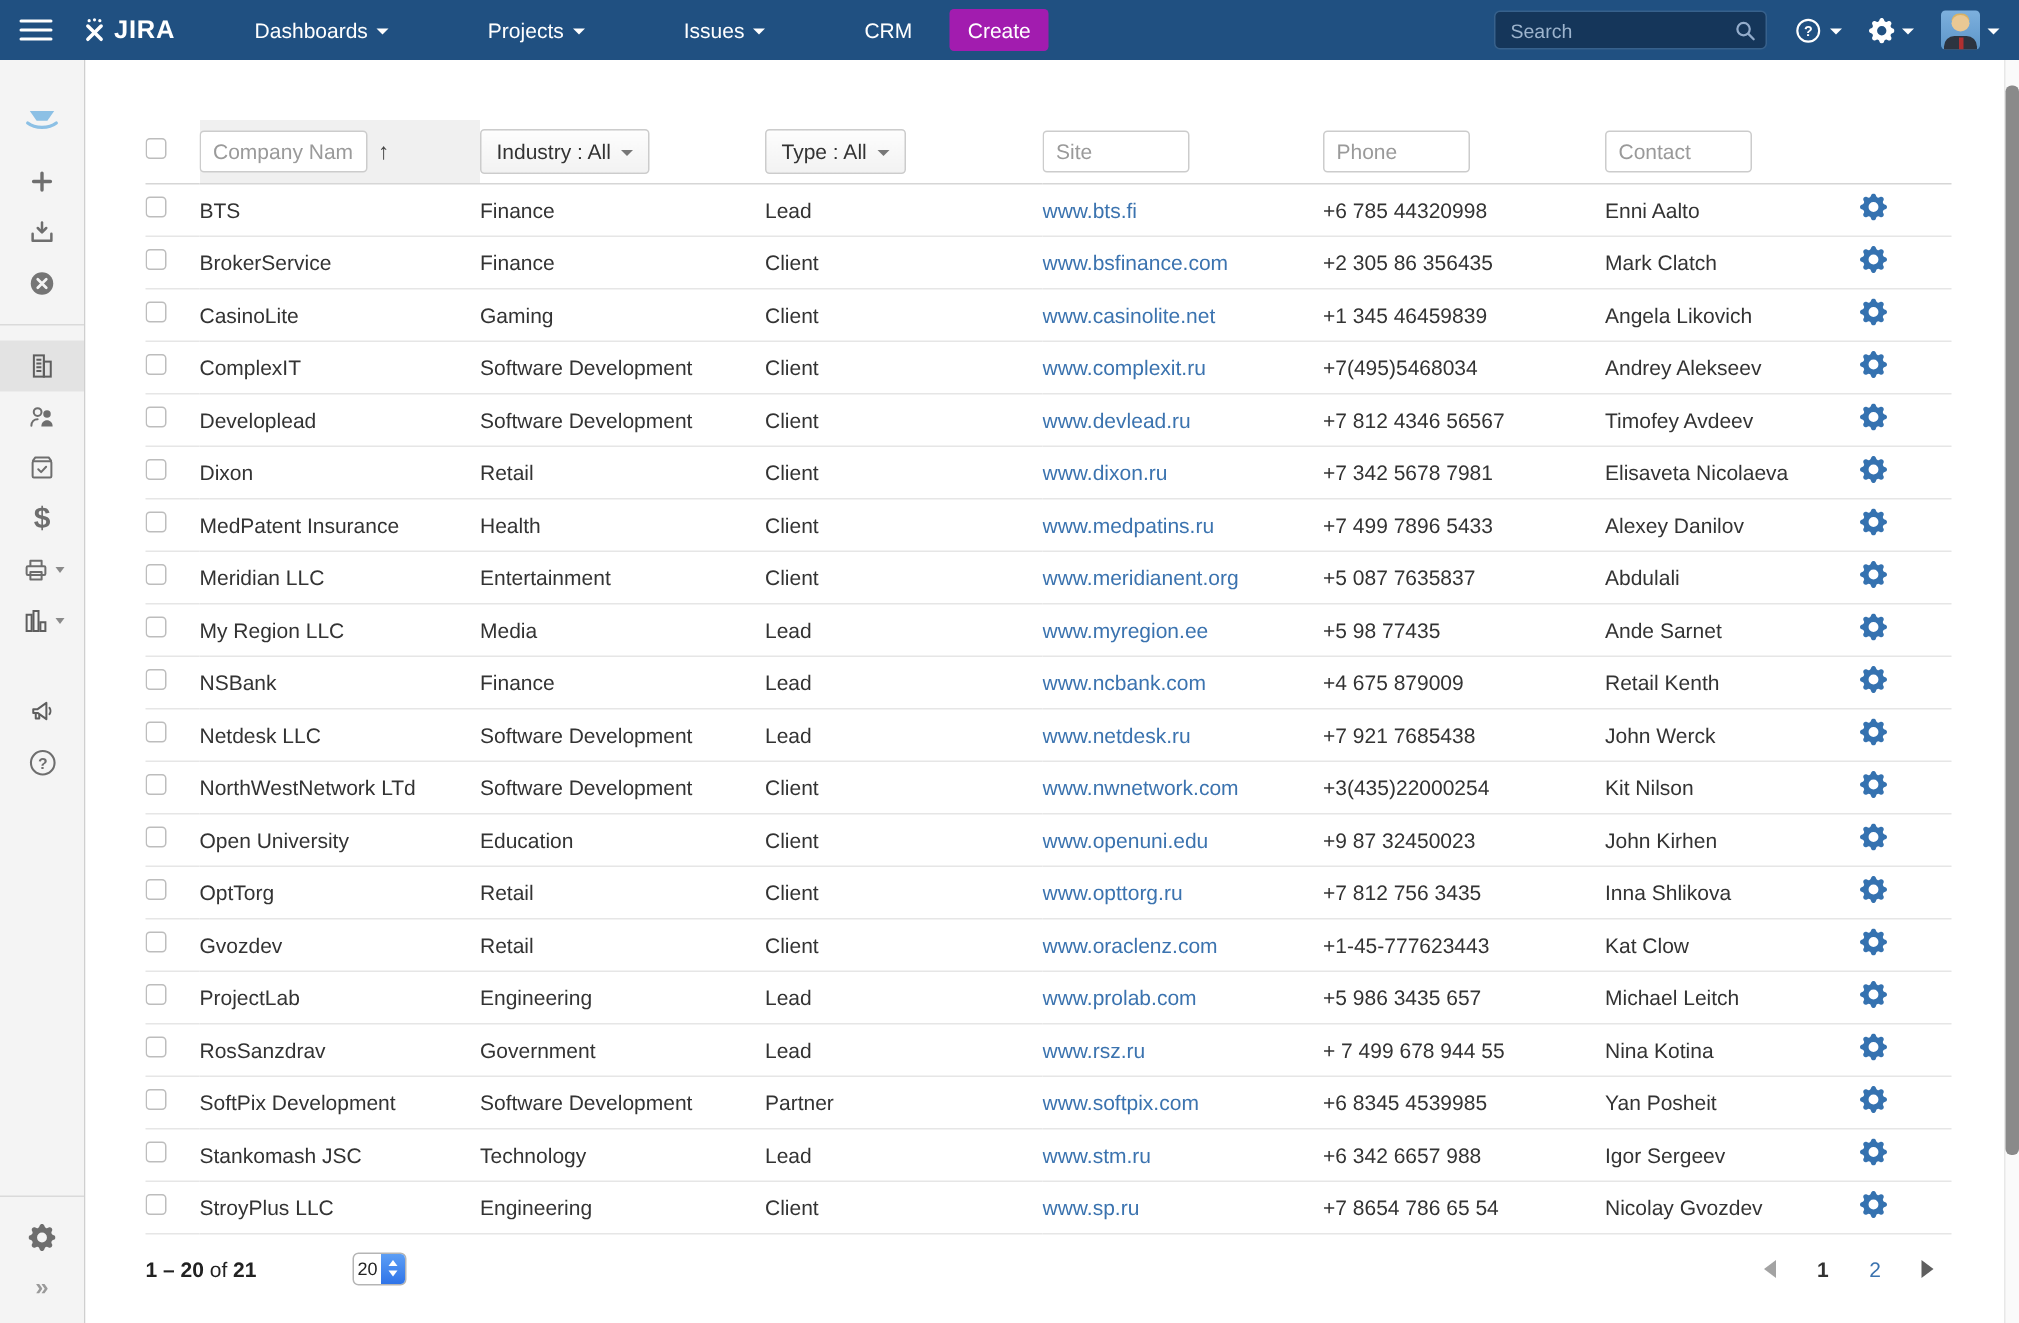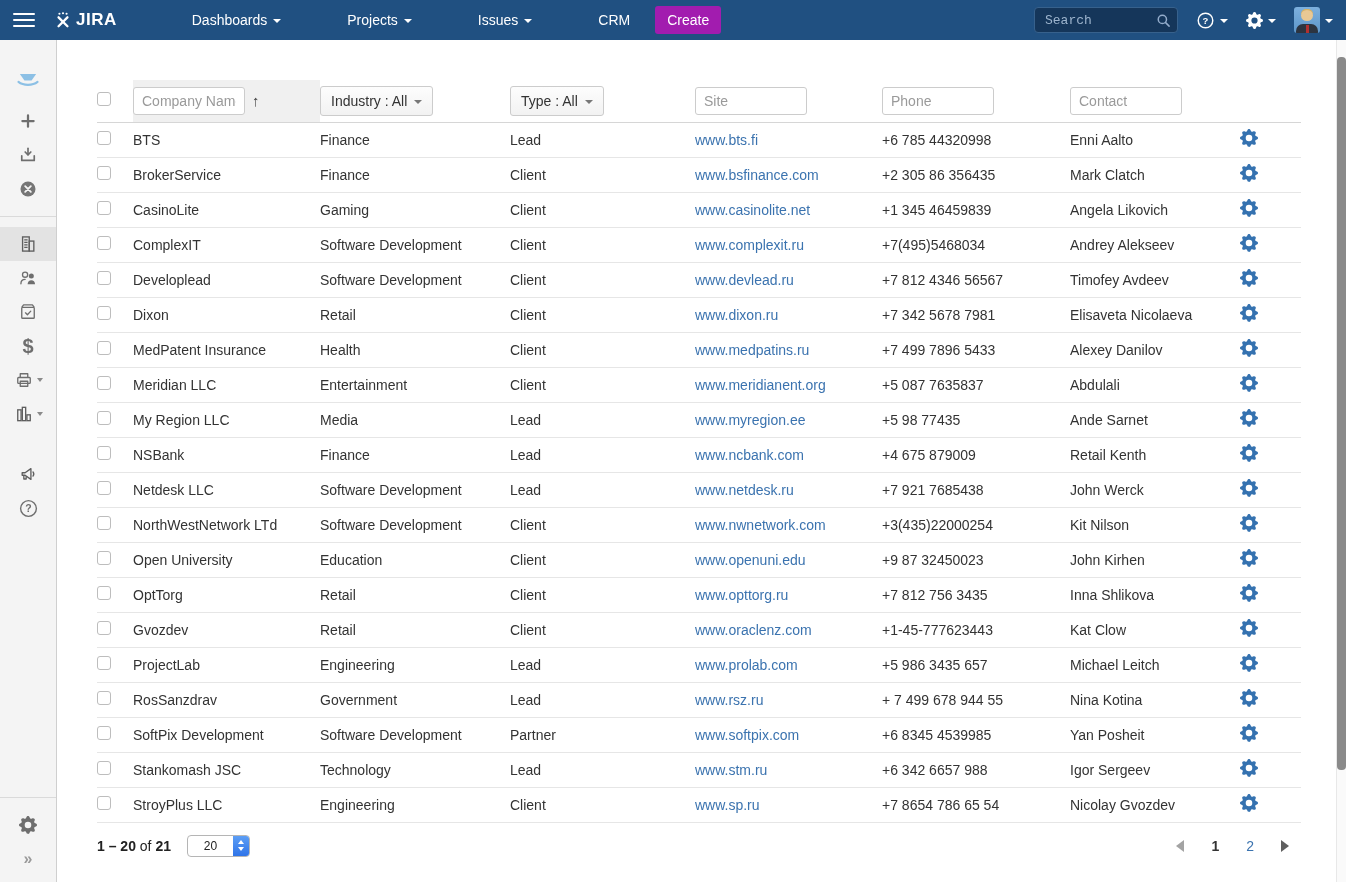--- a/index.html
+++ b/index.html
@@ -5,29 +5,29 @@
   * { box-sizing: border-box; margin: 0; padding: 0; }
   html,body { width:1346px; height:882px; overflow:hidden; background:#fff;
               font-family:"Liberation Sans", sans-serif; }
 
   
   .topnav { position:absolute; left:0; top:0; width:1346px; height:40px;
             background:#205081; display:flex; align-items:center; padding:0 13px; z-index:10; }
   .hamburger { width:22px; height:14px; display:flex; flex-direction:column; justify-content:space-between; cursor:pointer; margin-right:20px; }
   .hamburger i { display:block; height:2px; background:#fff; border-radius:1px; }
   .brand { display:flex; align-items:center; gap:5px; color:#fff; font-weight:bold;
-           font-size:17px; letter-spacing:.5px; margin-right:22px; cursor:pointer; }
+           font-size:17px; letter-spacing:.5px; cursor:pointer; }
   .nav-item { color:#fff; font-size:14px; margin:0 13px; display:flex; align-items:center; gap:6px; cursor:pointer; white-space:nowrap;padding-left:40px; }
   .caret { width:0; height:0; border-left:4px solid transparent; border-right:4px solid transparent;
            border-top:4px solid currentColor; display:inline-block; margin-top:2px; }
   .create-btn { background:#a21caf; color:#fff; font-size:14px; border:none; border-radius:3px;
                 padding:6px 12px; margin-left:12px; cursor:pointer; }
   .nav-right { margin-left:auto; display:flex; align-items:center; gap:18px; }
-  .nav-search { width:144px; height:26px; background:#15365a; border:1px solid #37618c; border-radius:4px;
-                color:#cfdceb; font-size:13px; padding:0 24px 0 10px; outline:none;font-family:Liberation Mono, monospace; }
+  .nav-search { width:182px; height:26px; background:#15365a; border:1px solid #37618c; border-radius:4px;
+                color:#cfdceb; font-size:13px; padding:0 24px 0 10px; outline:none; }
   .nav-search::placeholder { color:#9db4cd; }
   .search-wrap { position:relative; display:flex; align-items:center; }
   .search-wrap svg { position:absolute; right:7px; }
   .nav-icon { display:flex; align-items:center; gap:5px; color:#fff; cursor:pointer; }
   .avatar { width:26px; height:26px; border-radius:3px; background:linear-gradient(#7db0de,#5d96c9);
             position:relative; overflow:hidden; }
   .avatar .head { position:absolute; left:7px; top:3px; width:12px; height:11px; border-radius:50%; background:#e9c894; }
   .avatar .hair { position:absolute; left:7px; top:2px; width:12px; height:5px; border-radius:6px 6px 0 0; background:#d8b264; }
   .avatar .body { position:absolute; left:2px; bottom:-2px; width:22px; height:11px; border-radius:7px 7px 0 0; background:#2c3440; }
   .avatar .tie  { position:absolute; left:12px; bottom:0; width:3px; height:8px; background:#b03030; }
@@ -51,34 +51,34 @@
              padding:40px 0 0 40px; }
   table.grid { border-collapse:collapse; table-layout:fixed; width:1204px; }
   table.grid td { vertical-align:middle; font-size:14px; color:#333; overflow:hidden; white-space:nowrap; }
   tr.filter-row td { height:42px; border-bottom:1px solid #d6d6d6; }
   tr.filter-row td.c-name { background:#f0f0f0; }
   tr.data-row td { height:35px; border-bottom:1px solid #e6e6e6; }
   .cb { width:14px; height:14px; border:1px solid #bdbdbd; border-radius:3px; background:#fff; display:inline-block; cursor:pointer; }
   .flt-input { height:28px; border:1px solid #ccc; border-radius:3px; padding:0 8px; font-size:14px;
                color:#333; width:112px; outline:none; background:#fff; font-family:"Liberation Sans",sans-serif; }
   .flt-input::placeholder { color:#9a9a9a; }
-  .flt-input.sm { width:112px; }
+  .flt-input.sm { width:98px; }
   .sort-arrow { font-size:15px; color:#444; margin-left:7px; cursor:pointer; }
   .flt-btn { height:30px; border:1px solid #ccc; border-radius:3px; background:linear-gradient(#fdfdfd,#f2f2f2);
              font-size:14px; color:#333; padding:0 10px; display:inline-flex; align-items:center; gap:7px; cursor:pointer;
              font-family:"Liberation Sans",sans-serif; }
   .flt-btn .caret { border-top-color:#777; }
   a.site-link { color:#3b73af; text-decoration:none; cursor:pointer; }
   .gear-btn { display:inline-flex; cursor:pointer; }
 
   
-  .list-footer { width:1204px; display:flex; align-items:center; margin-top:12px; }
+  .list-footer { width:1204px; display:flex; align-items:center; margin-top:12px;gap:48px; }
   .range-text { font-size:14px; color:#222; }
   .range-text b { font-weight:bold; }
-  .page-size { display:inline-flex; margin-left:16px; width:63px; height:22px; border:1px solid #b5b5b5;
+  .page-size { display:inline-flex; margin-left:16px; width:36px; height:22px; border:1px solid #b5b5b5;
                border-radius:4px; overflow:hidden; cursor:pointer; background:#fff; }
   .page-size .val { flex:1; font-size:12px; color:#222; display:flex; align-items:center; justify-content:center; }
   .page-size .stepper { width:16px; background:linear-gradient(#5c9ef5,#2f74e8); display:flex; flex-direction:column;
                         align-items:center; justify-content:center; gap:3px; }
   .tri-up { width:0;height:0;border-left:3px solid transparent;border-right:3px solid transparent;border-bottom:4px solid #fff; }
   .tri-dn { width:0;height:0;border-left:3px solid transparent;border-right:3px solid transparent;border-top:4px solid #fff; }
   .pager { margin-left:auto; display:flex; align-items:center; gap:27px; padding-right:12px; }
   .pg-prev { width:0;height:0;border-top:6px solid transparent;border-bottom:6px solid transparent;border-right:8px solid #a3a3a3; cursor:default; }
   .pg-next { width:0;height:0;border-top:6px solid transparent;border-bottom:6px solid transparent;border-left:8px solid #5f5f5f; cursor:pointer; }
   .pg-num { font-size:14px; cursor:pointer; }

